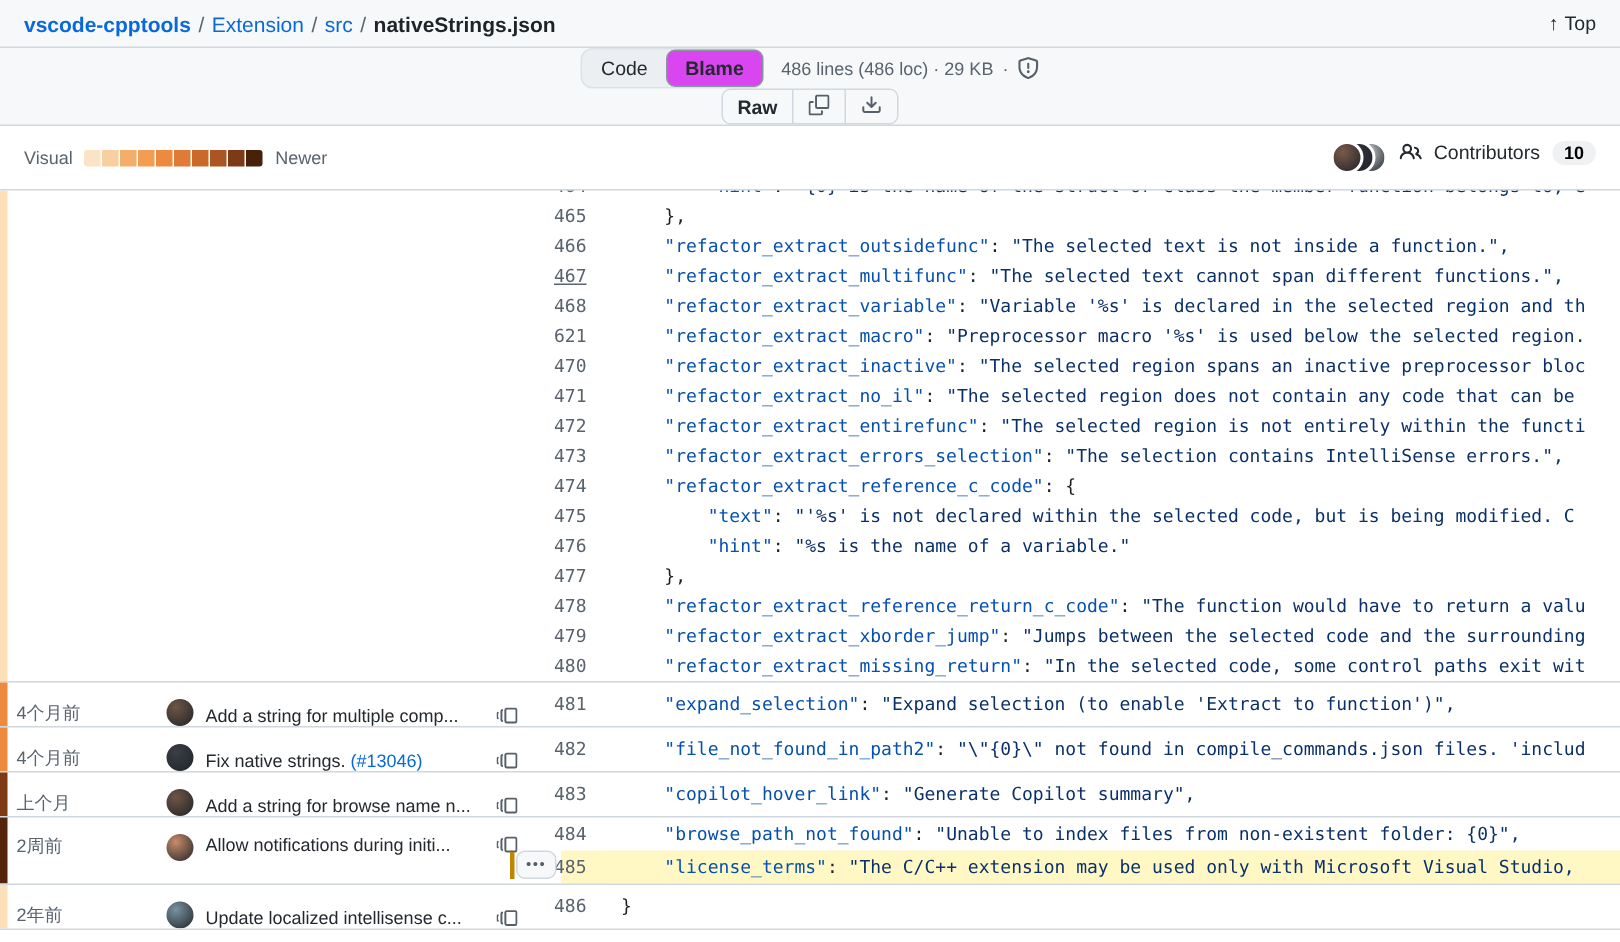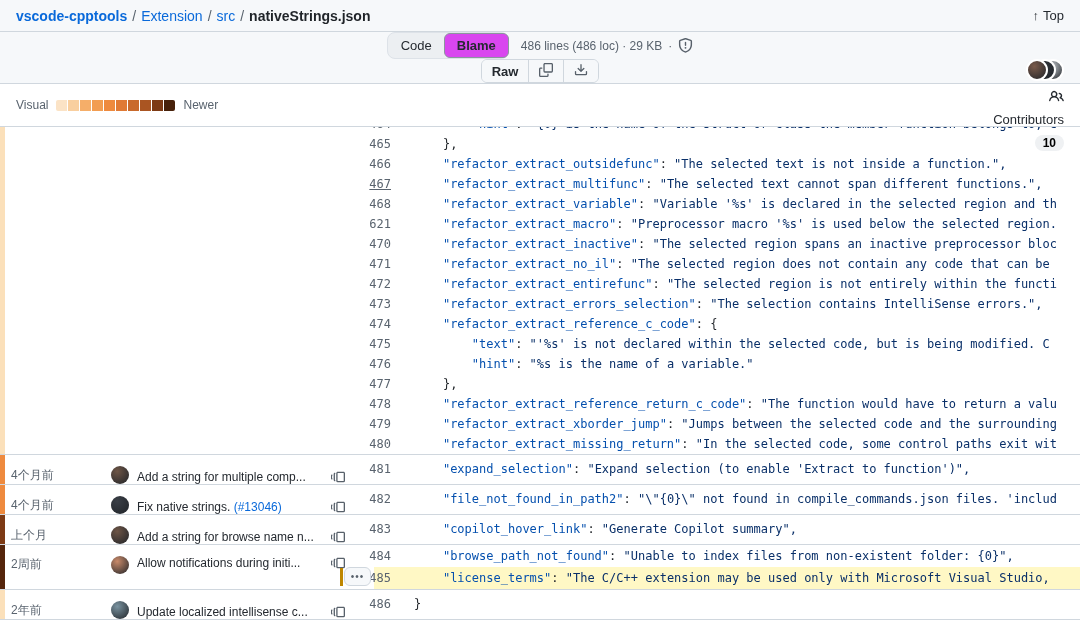--- a/index.html
+++ b/index.html
@@ -37,21 +37,21 @@
   .bg-seg svg { color:#57606a; }
 
   
   .legend-row { height:42px; background:#ffffff; display:flex; align-items:center;
     justify-content:space-between; padding:0 16px; }
   .legend { display:flex; align-items:center; gap:8px; font-size:12px; color:#59636e; }
   .swatches { display:flex; gap:1px; }
   .swatch { width:11px; height:11px; display:inline-block; }
   .swatch:first-child { border-radius:2px 0 0 2px; }
   .swatch:last-child { border-radius:0 2px 2px 0; }
-  .contrib { display:flex; align-items:flex-end; gap:8px; font-size:13px; color:#24292f; cursor:pointer;flex-direction:column; }
+  .contrib { display:flex; align-items:flex-start; gap:8px; font-size:13px; color:#24292f; cursor:pointer; }
   .avatar-stack { display:flex; }
   .avatar-stack .av { width:22px; height:22px; border-radius:50%; border:2px solid #ffffff; }
   .avatar-stack .av + .av { margin-left:-14px; }
   .people-ic { color:#24292f; display:inline-flex; }
   .count-badge { background:#eff1f3; border-radius:10px; font-size:12px; font-weight:600;
     padding:1px 8px; color:#000000; }
 
   
   .blame-table { border-top:1px solid #d0d7de; border-bottom:1px solid #d0d7de;
     width:1080px; overflow:hidden; }

